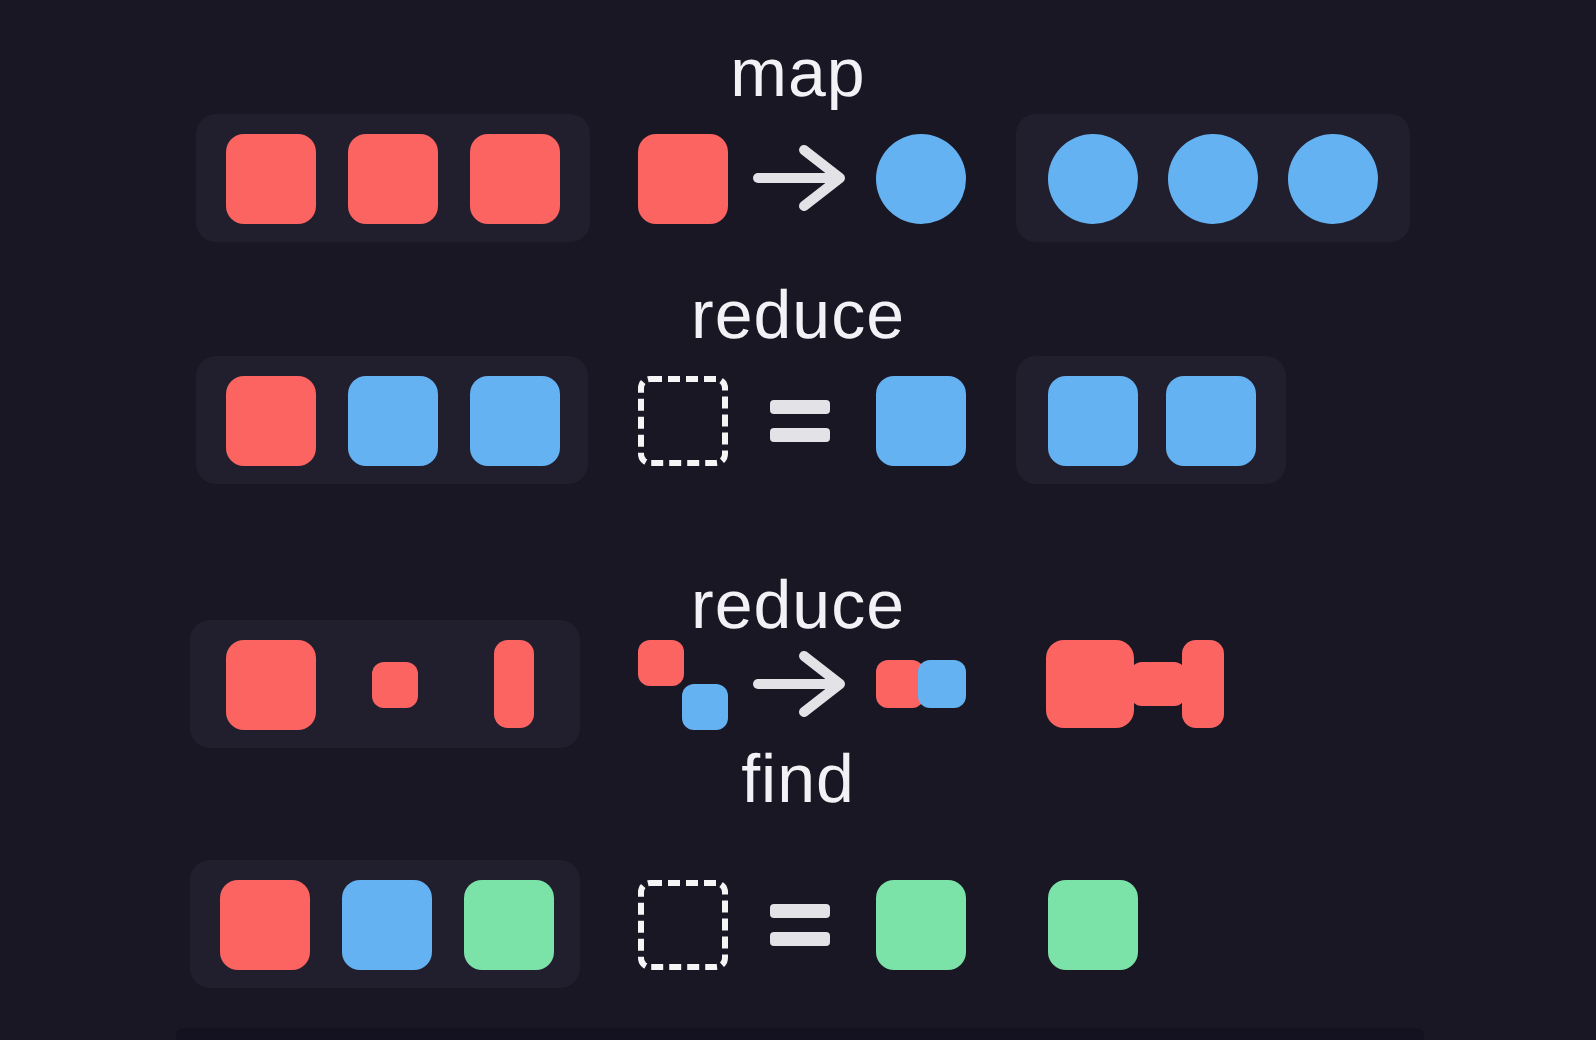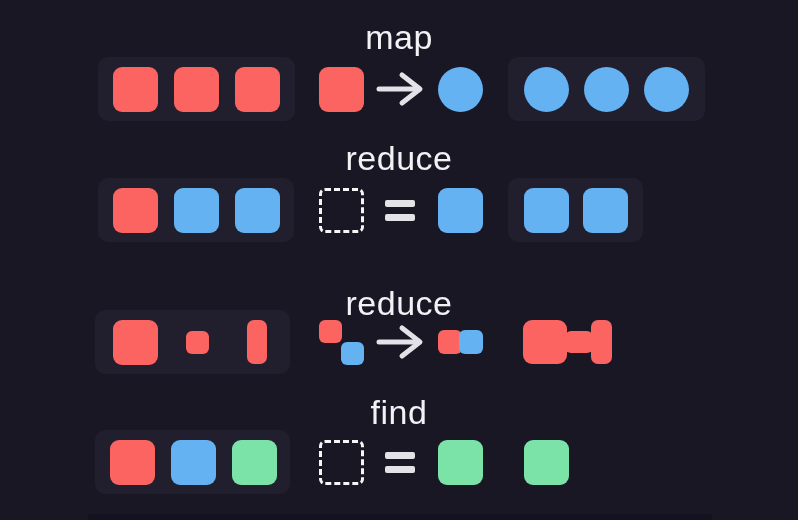--- a/index.html
+++ b/index.html
@@ -6,21 +6,21 @@
   .stage{
     position:relative;width:798px;height:520px;overflow:hidden;
     background:var(--bg,#191724);
     font-family:"Liberation Sans", sans-serif;
   }
   .row-title{
     position:absolute;left:0;width:100%;margin:0;text-align:center;
     color:var(--text,#F2F1F5);font-size:34px;font-weight:500;
     letter-spacing:.5px;line-height:34px;
   }
-  .t-0{top:20px}.t-1{top:141px}.t-2{top:286px}.t-3{top:395px}
+  .t-0{top:20px}.t-1{top:141px}.t-2{top:286px}.t-3{top:373px}
 
   .band{position:absolute;left:0;width:100%;height:64px;}
   .b-0{top:57px}.b-1{top:178px}.b-2{top:310px}.b-3{top:430px}
 
   .panel{background:var(--panel,#211E2D);border-radius:10px;}
   .input-panel{
     position:absolute;top:0;height:64px;box-sizing:border-box;
     display:flex;align-items:center;
   }
   .r0 .input-panel{left:98px;width:197px;padding-left:15px;gap:16px}

